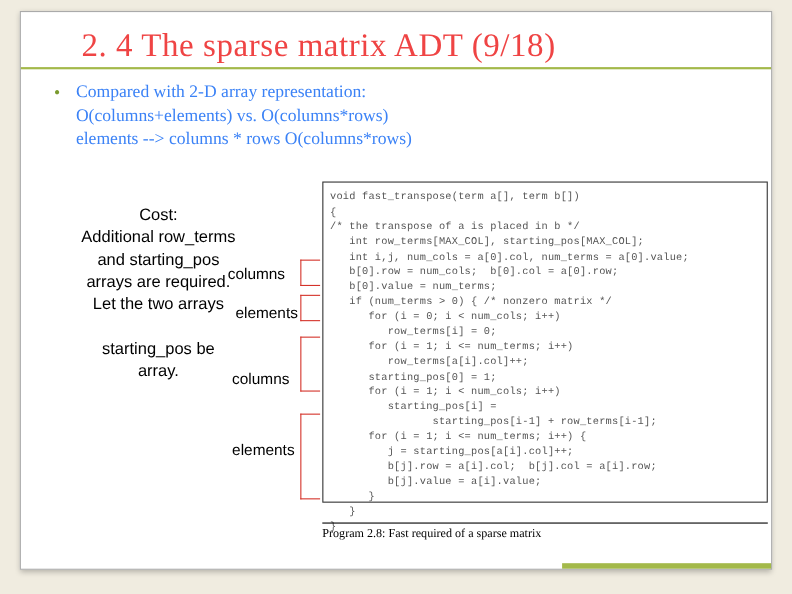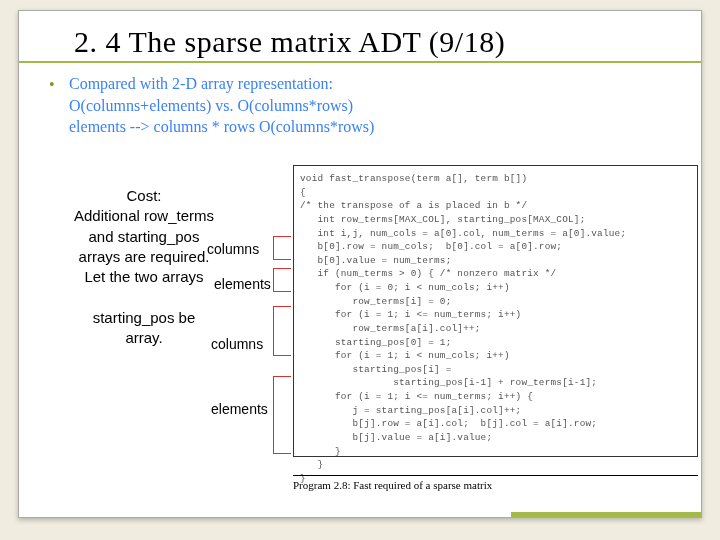--- a/index.html
+++ b/index.html
@@ -29,21 +29,21 @@
     height: 2px;
     background: #a3b94a;
   }
   .title {
     position: absolute;
     left: 55px;
     top: 14px;
     font-size: 30px;
     font-weight: normal;
     letter-spacing: 0.5px;
-    color: #000000;
+    color: #ef4444;
     font-family: Georgia, serif;
   }
   .bullet {
     position: absolute;
     left: 30px;
     top: 65px;
     color: #7a9a2e;
     font-size: 16px;
   }
   .bullet-text {

